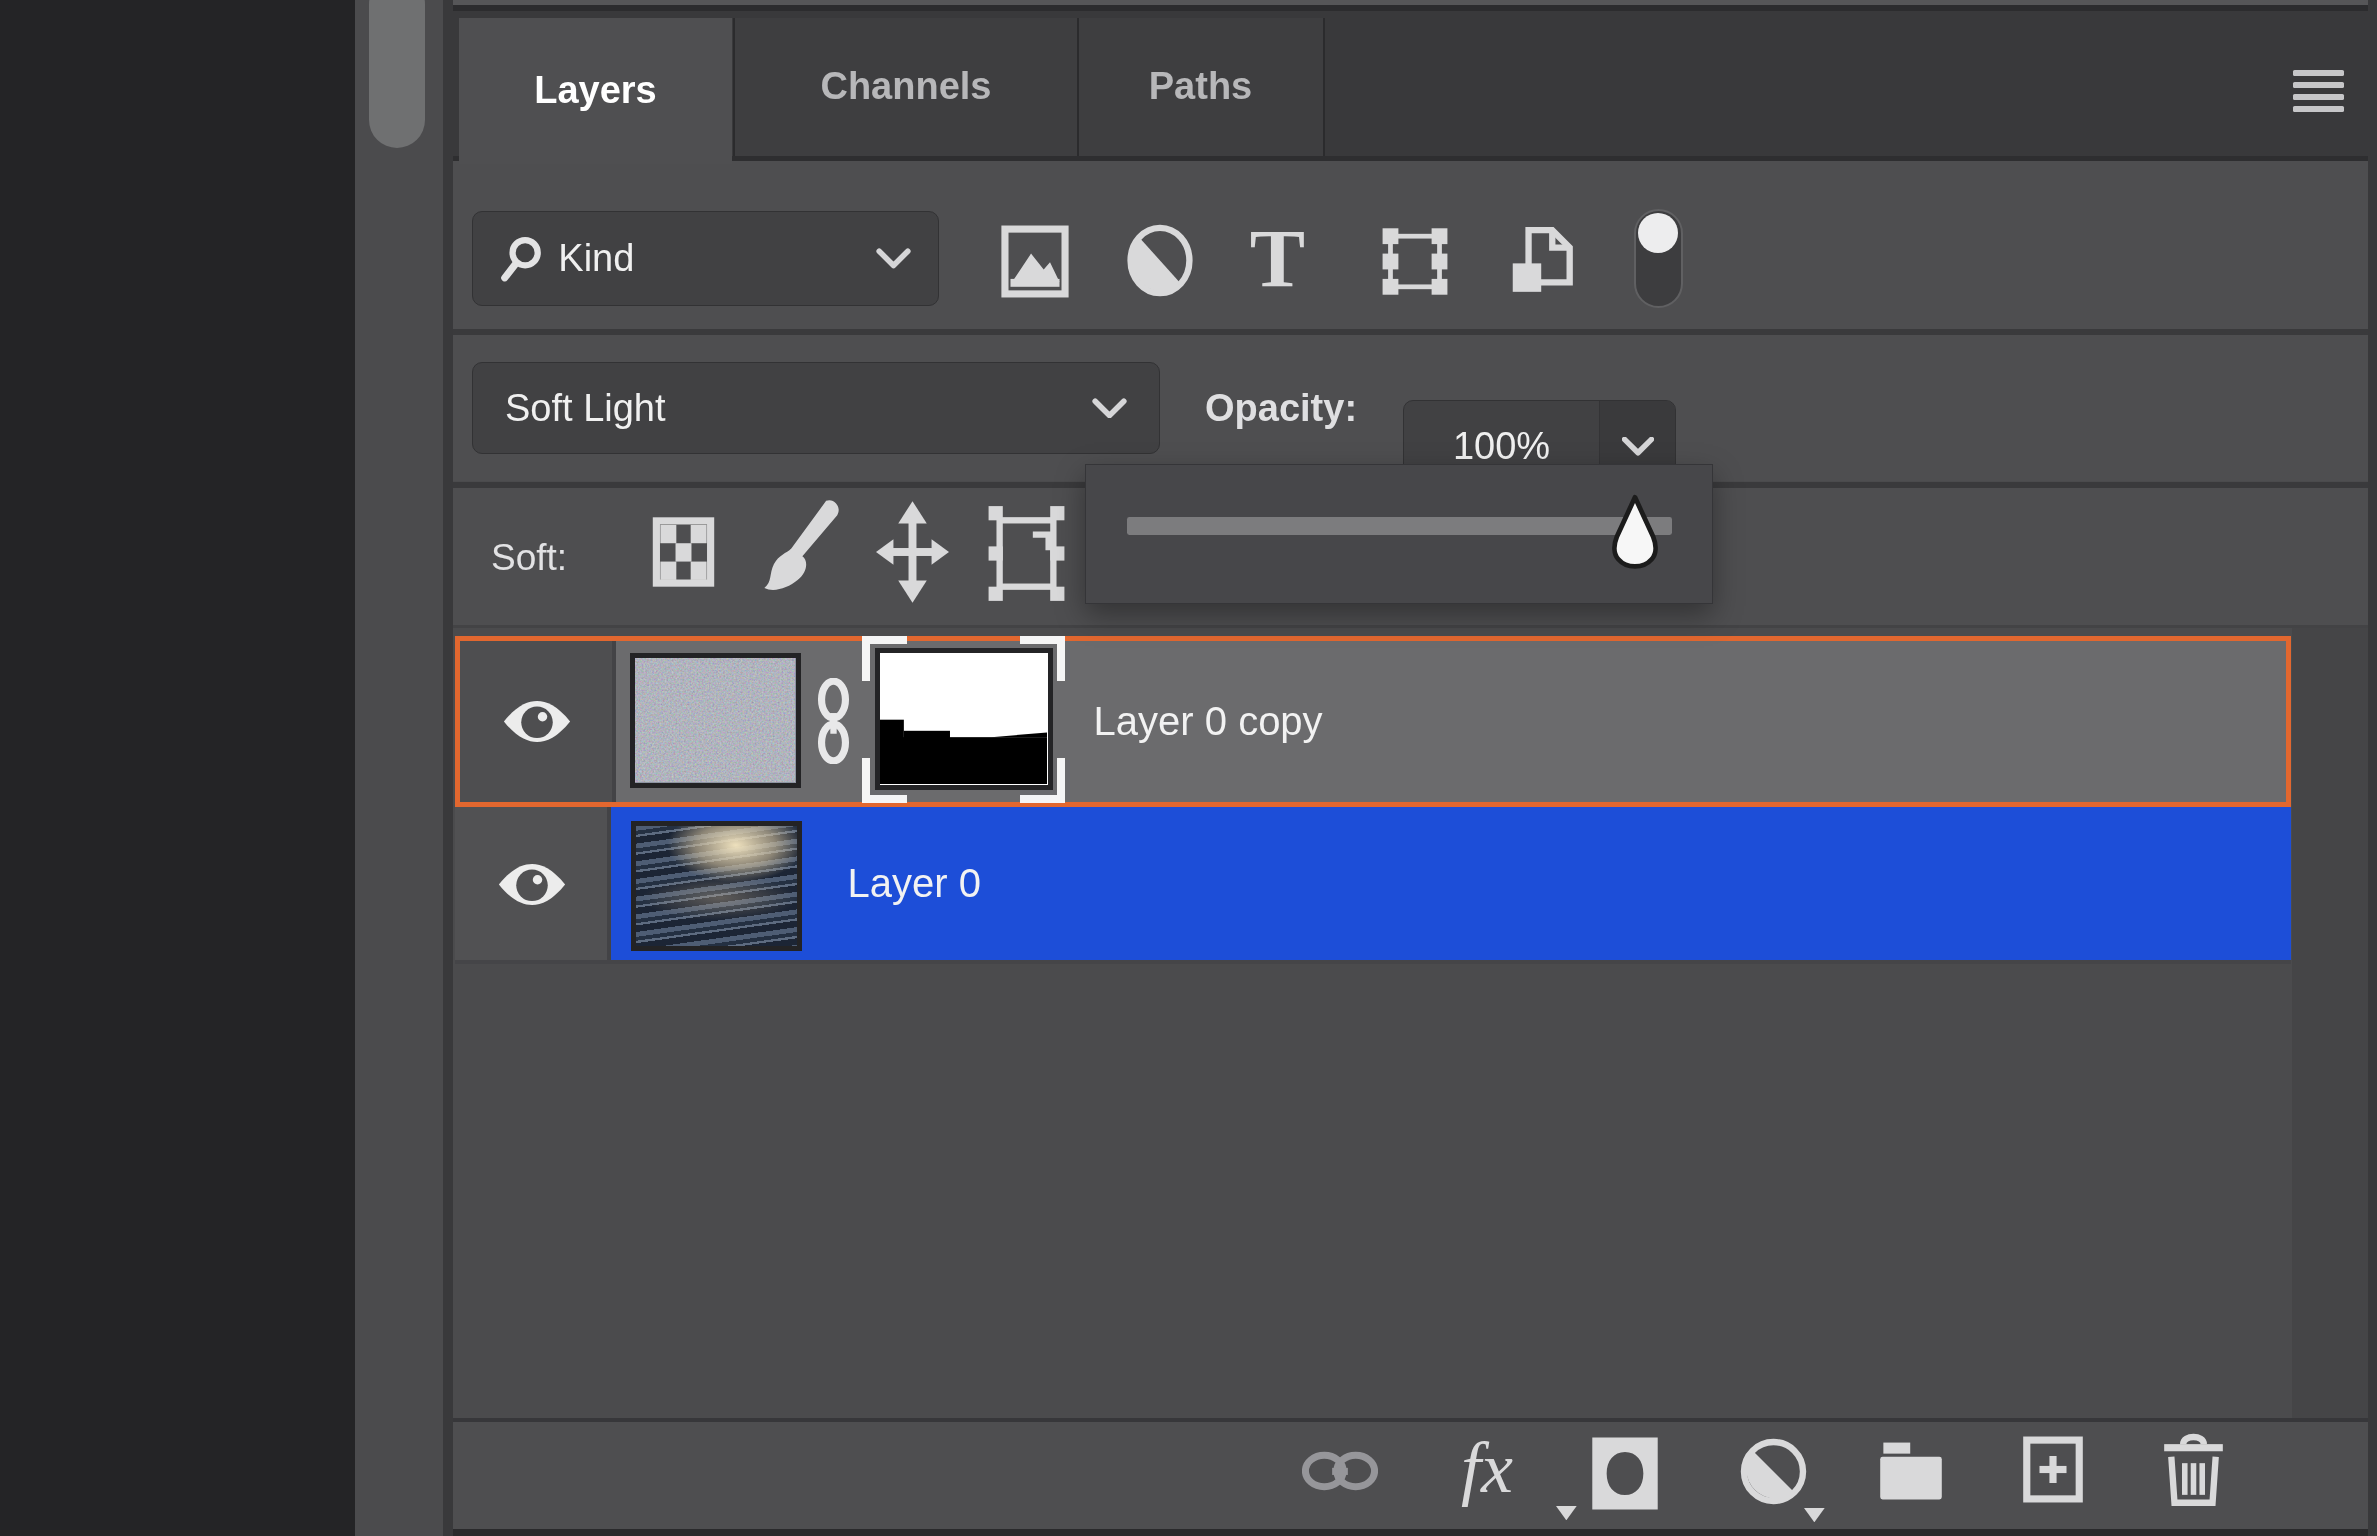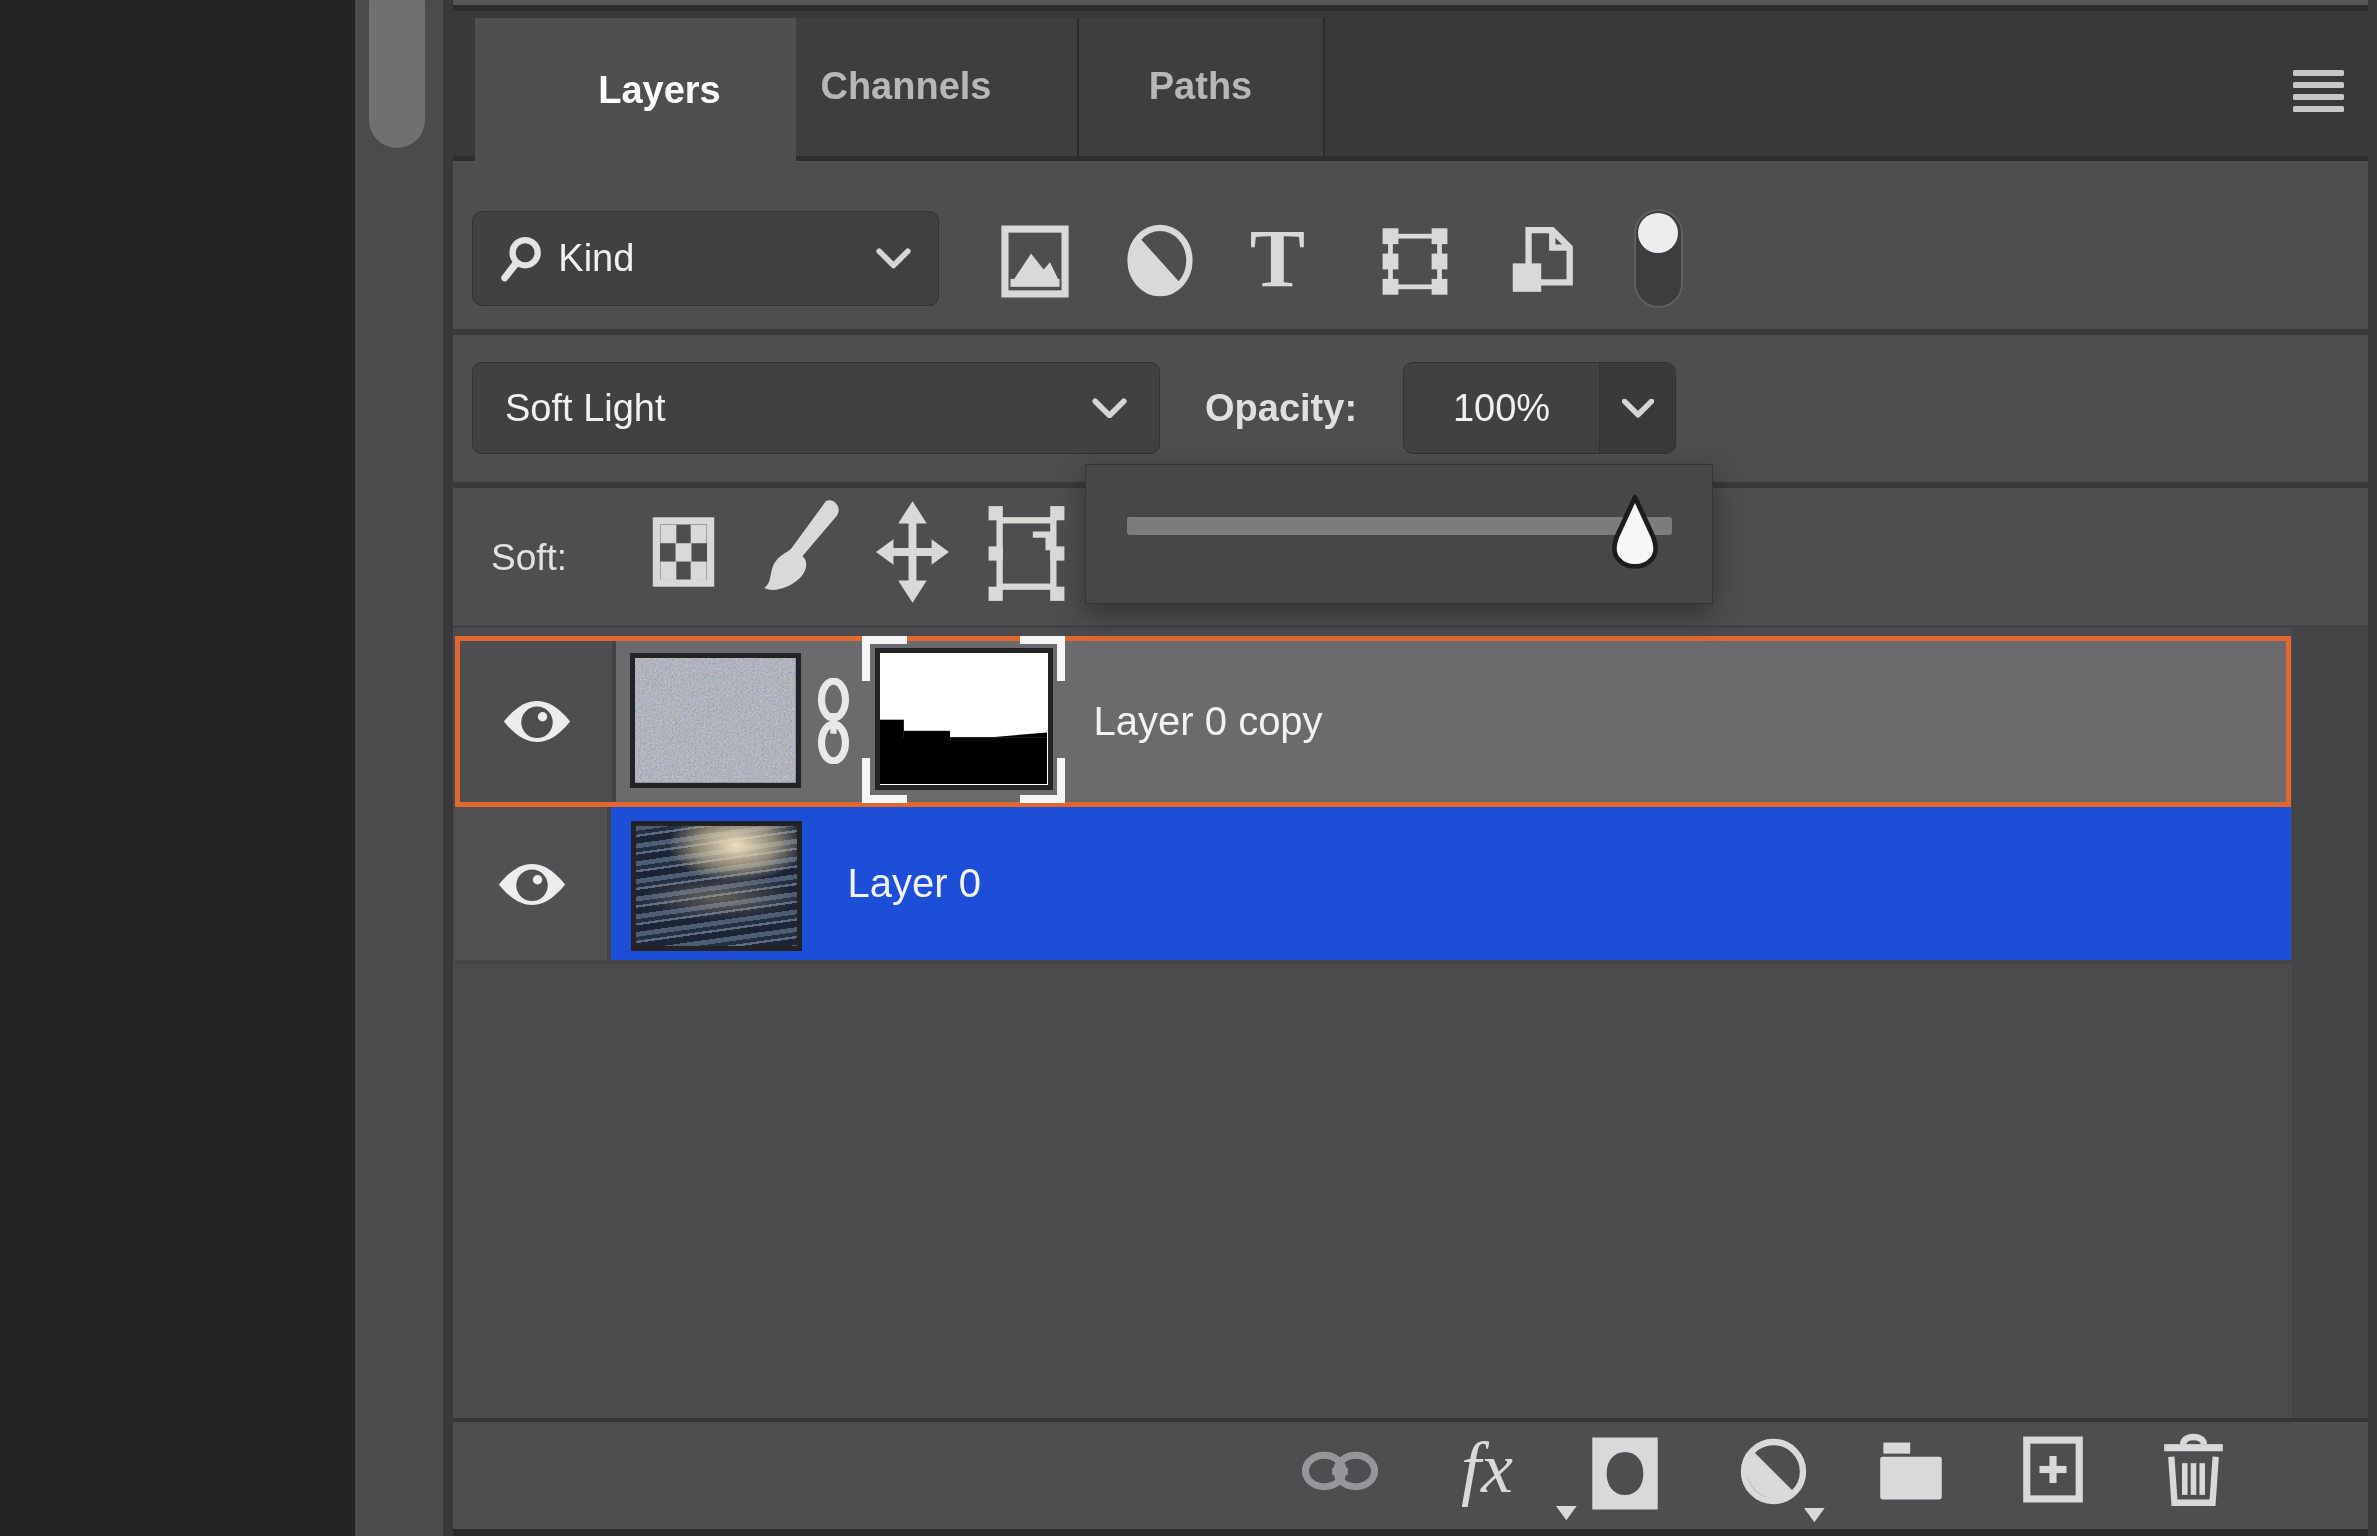--- a/index.html
+++ b/index.html
@@ -13,38 +13,38 @@
   .scroll-thumb{left:13.5px;top:-24px;width:56px;height:172px;border-radius:28px;background:#6f7071;}
   .panel-border-left{left:443px;top:0;width:9.5px;height:1537px;background:#39393b;}
 
   
   .panel{left:453px;top:0;width:1925px;height:1537px;background:#4b4b4d;}
   .top-sliver{left:0;top:0;width:1925px;height:4.8px;background:#565658;}
   .top-line{left:0;top:4.8px;width:1925px;height:6.4px;background:#2c2c2e;}
   .hdr{left:0;top:11px;width:1925px;height:145px;background:#39393b;}
   .hdr-line{left:0;top:156px;width:1925px;height:4.8px;background:#2e2e30;}
   .tab{display:flex;align-items:center;justify-content:center;font-size:38px;}
-  .tab-active{left:22px;top:17.5px;width:273px;height:146px;background:#4f4f51;color:#ffffff;font-weight:700;z-index:3;padding-left:48px;}
+  .tab-active{left:6px;top:17.5px;width:273px;height:146px;background:#4f4f51;color:#ffffff;font-weight:700;z-index:3;}
   .tab-idle{top:17.5px;height:138px;background:#3e3e40;color:#b7b7b9;font-weight:600;
             border-left:2.4px solid #2b2b2d;border-right:2.4px solid #2b2b2d;}
   .tab-channels{left:280px;width:342px;}
   .tab-paths{left:625px;width:245px;border-left:none;}
   .hamburger{left:1840px;top:70px;width:51px;height:42px;display:flex;flex-direction:column;justify-content:space-between;cursor:pointer;}
   .hamburger span{display:block;height:5.6px;border-radius:1.6px;background:#c6c6c8;}
 
   
   .ui-row{left:0;width:1925px;background:#4e4e50;}
   .row-border{left:0;width:1925px;height:6.4px;background:#3a3a3c;}
 
   .field{background:#414143;border:1.6px solid #323234;border-radius:10px;display:flex;align-items:center;box-sizing:border-box;}
   .field-label{font-size:38px;color:#f0f0f0;}
   .chev{margin-left:auto;flex:0 0 auto;}
 
   .opacity-label{display:flex;align-items:center;font-size:38px;color:#dfdfe1;}
-  .opacity-field{padding:0;overflow:hidden;}
+  .opacity-field{padding:0;overflow:hidden;margin-top:38px;}
   .opacity-val{flex:1;text-align:center;font-size:38px;color:#f0f0f0;}
   .opacity-chev{flex:0 0 75px;height:100%;background:#3a3a3c;border-left:1.6px solid #343436;
                 display:flex;align-items:center;justify-content:center;}
 
   .lock-label{display:flex;align-items:center;font-size:37px;color:#e2e2e4;}
 
   
   .list-area{left:0;top:628px;width:1925px;height:790px;background:#4b4b4d;}
   .right-strip{left:1839px;top:628px;width:76px;height:790px;background:#454547;}
 

